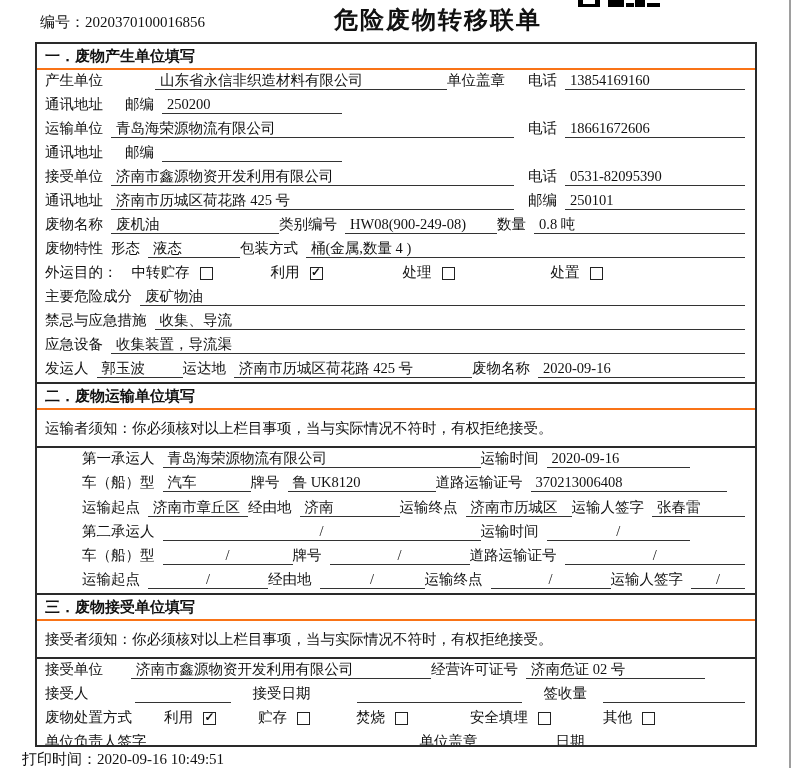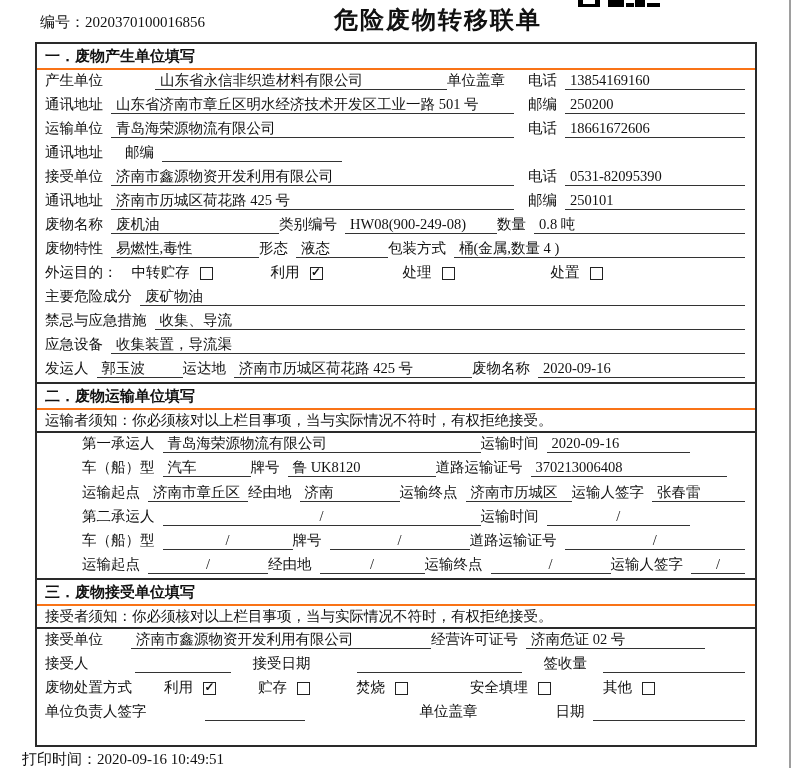--- a/index.html
+++ b/index.html
@@ -23,21 +23,21 @@
     position:absolute;top:42px;left:35px;width:722px;height:705px;
     border:2px solid #2a2a2a;box-sizing:border-box;
     display:flex;flex-direction:column;overflow:hidden;background:#fff;
   }
   .section + .section{border-top:2px solid #2a2a2a;}
   .sec-header{
     height:26px;flex:0 0 auto;display:flex;align-items:center;padding-left:8px;
     font-weight:bold;font-size:15px;border-bottom:2px solid #f97316;box-sizing:border-box;
   }
   .note-row{
-    height:23px;flex:0 0 auto;display:flex;align-items:center;padding-left:8px;
+    height:38px;flex:0 0 auto;display:flex;align-items:center;padding-left:8px;
     font-size:14.5px;border-bottom:2px solid #2a2a2a;box-sizing:border-box;white-space:nowrap;
   }
   .row{
     display:flex;align-items:flex-end;padding:0 10px 4px 8px;box-sizing:border-box;
   }
   .rh-producer .row{height:24px;}
   .rh-transporter .row{height:24.2px;padding-left:45px;}
   .rh-receiver .row{height:24px;}
   .lbl{white-space:nowrap;margin-right:8px;font-size:14.5px;flex:0 0 auto;}
   .val{
@@ -79,21 +79,20 @@
       <div class="rows rh-producer">
         <div class="row">
           <span class="lbl">产生单位</span>
           <span class="val" style="width: 292px; margin-left: 44px;">山东省永信非织造材料有限公司</span>
           <span class="lbl">单位盖章</span>
           <span class="lbl" style="margin-left: auto;">电话</span>
           <span class="val" style="width: 180px;">13854169160</span>
         </div>
         <div class="row">
           <span class="lbl">通讯地址</span>
-          <span class="val grow">山东省济南市章丘区明水经济技术开发区工业一路 501 号</span>
           <span class="gap" style="width: 14px;"></span>
           <span class="lbl">邮编</span>
           <span class="val" style="width: 180px;">250200</span>
         </div>
         <div class="row">
           <span class="lbl">运输单位</span>
           <span class="val grow">青岛海荣源物流有限公司</span>
           <span class="gap" style="width: 14px;"></span>
           <span class="lbl">电话</span>
           <span class="val" style="width: 180px;">18661672606</span>
@@ -121,21 +120,20 @@
         <div class="row">
           <span class="lbl">废物名称</span>
           <span class="val" style="width: 168px;">废机油</span>
           <span class="lbl">类别编号</span>
           <span class="val" style="width: 152px;">HW08(900-249-08)</span>
           <span class="lbl">数量</span>
           <span class="val grow">0.8 吨</span>
         </div>
         <div class="row">
           <span class="lbl">废物特性</span>
-          <span class="val" style="width: 148px;">易燃性,毒性</span>
           <span class="lbl">形态</span>
           <span class="val" style="width: 92px;">液态</span>
           <span class="lbl">包装方式</span>
           <span class="val grow">桶(金属,数量 4 )</span>
         </div>
         <div class="row">
           <span class="lbl">外运目的：</span>
           <span class="gap" style="width: 6px;"></span>
           <span class="lbl">中转贮存</span>
           <span class="cb"></span>

